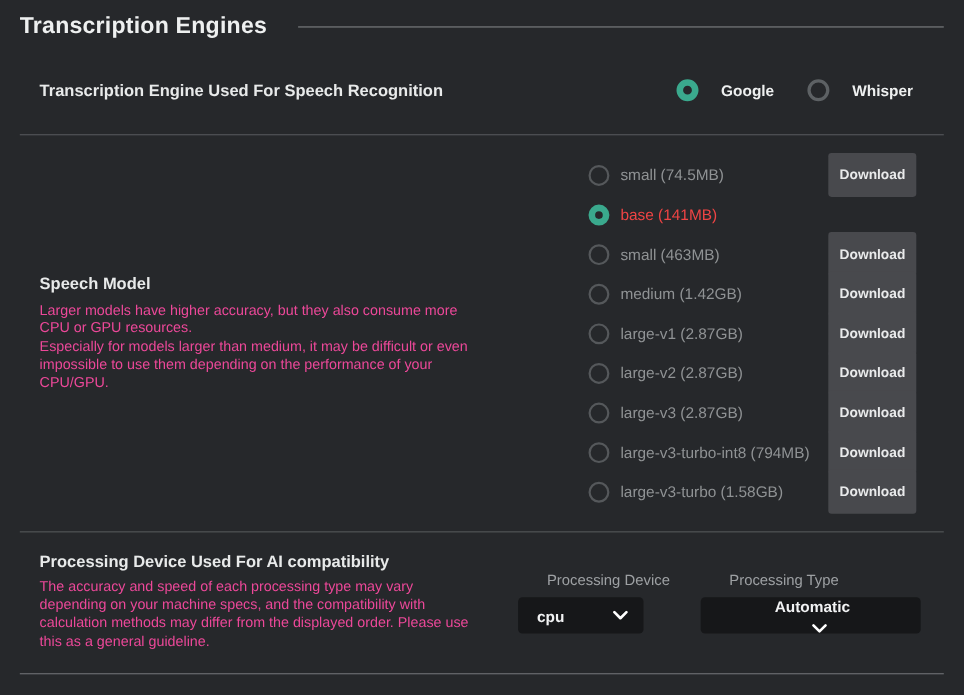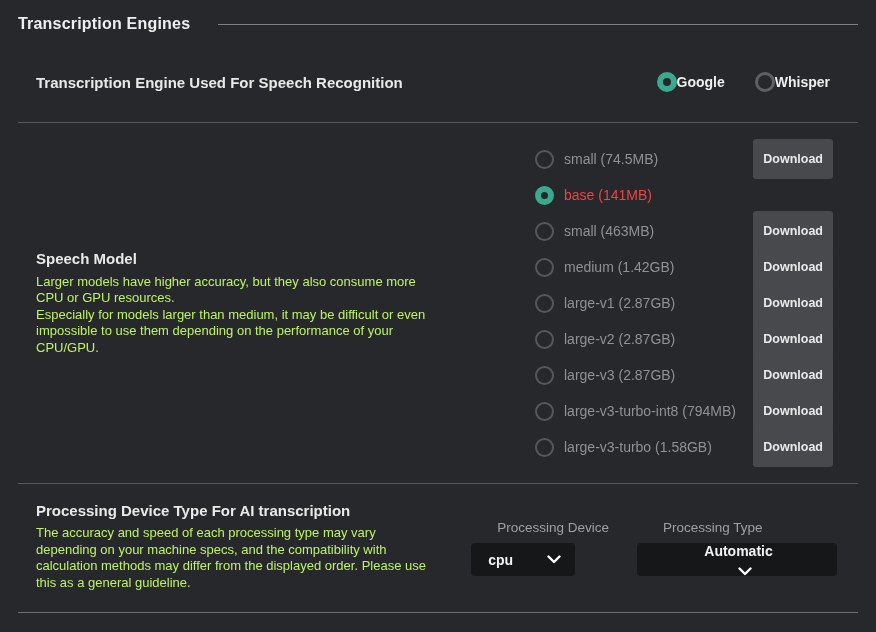--- a/index.html
+++ b/index.html
@@ -7,48 +7,48 @@
   body {
     background:#26282b;
     font-family:"Liberation Sans","DejaVu Sans",sans-serif;
     color:#e9ebeb;
     overflow:hidden;
   }
   .page { width:876px; height:632px; padding:0 18px; }
 
   
   .page-header { height:42px; display:flex; align-items:center; padding-top:6px; }
-  .page-title { font-size:16px; font-weight:700; color:#eef0f0; letter-spacing:.2px; }
+  .page-title { font-size:21px; font-weight:700; color:#eef0f0; letter-spacing:.2px; }
   .header-rule { flex:1; height:1px; background:#7e8184; margin-left:28px; }
 
   
   .engine-section {
     height:80px; display:flex; align-items:center; justify-content:space-between;
     padding-left:18px;
   }
   .section-heading { font-size:15px; font-weight:700; color:#e8eaea; }
   .radio-group { display:flex; align-items:center; gap:30px; margin-right:28px; }
 
-  .radio-option { display:flex; align-items:center; gap:0; cursor:pointer; }
+  .radio-option { display:flex; align-items:center; gap:21px; cursor:pointer; }
   .radio {
     width:20px; height:20px; border-radius:50%;
     border:3px solid #5d6164; flex:none;
   }
   .radio-option.selected .radio { border:6px solid #3aa98d; }
   .radio-label { font-size:14px; font-weight:700; color:#eef0f0; }
 
   .divider { border:none; border-top:1px solid #55585b; }
   .divider.bottom { border-top-color:#6f7275; }
 
   
   .whisper-section { height:360px; display:flex; align-items:center; padding-left:18px; }
   .whisper-left { width:392px; }
   .whisper-left .section-heading { margin-bottom:7px; }
   .section-desc {
-    font-size:13px; line-height:16.5px; color:#bef264; white-space:pre-line;
+    font-size:13px; line-height:16.5px; color:#ec4899; white-space:pre-line;
   }
   .model-list { margin-left:auto; margin-right:25px; width:298px; }
   .model-row { height:36px; display:flex; align-items:center; }
   .model-row .radio-option { gap:10px; }
   .model-row .radio { width:19px; height:19px; border-width:2.5px; border-color:#55585b; }
   .model-row .radio-option.selected .radio { border:6px solid #3aa98d; }
   .model-label { font-size:14px; color:#8f9294; white-space:nowrap; }
   .model-row .radio-option.selected .model-label { color:#ef4444; }
   .download-btn {
     margin-left:auto; height:40px; padding:0 10px; min-width:69px;
@@ -61,21 +61,21 @@
   .processing-left { width:400px; }
   .processing-left .section-heading { margin-bottom:6px; }
   .processing-right { margin-left:auto; margin-right:21px; margin-top:18px; display:flex; gap:28px; }
   .select-group .select-label { font-size:13.5px; color:#9da0a3; margin-bottom:8px;margin-left:26px; }
   .select-box {
     height:33px; background:#161719; border-radius:4px; cursor:pointer;
     display:flex; align-items:center; justify-content:space-between;
     padding:0 14px 0 17px;
   }
   .select-box .select-value { font-size:14px; font-weight:700; color:#f1f2f3; }
-  .select-device { width:104px;gap:14px; }
+  .select-device { width:114px;gap:14px; }
   .select-type { width:200px;flex-direction:column; }
   .chevron { display:flex; flex:none; margin-left:12px; }
 </style>
 </head>
 <body>
 
 <div class="page">
 
   <div class="page-header">
     <span class="page-title">Transcription Engines</span>
@@ -168,21 +168,21 @@
     </div>
     <button class="download-btn">Download</button>
   </div>
       </div>
   </div>
 
   <hr class="divider">
 
   <div class="processing-section">
     <div class="processing-left">
-      <div class="section-heading">Processing Device Type For AI transcription</div>
+      <div class="section-heading">Processing Device Used For AI compatibility</div>
       <div class="section-desc">The accuracy and speed of each processing type may vary depending on your machine specs, and the compatibility with calculation methods may differ from the displayed order. Please use this as a general guideline.</div>
     </div>
     <div class="processing-right">
       <div class="select-group">
         <div class="select-label">Processing Device</div>
         <div class="select-box select-device">
           <span class="select-value">cpu</span>
           <span class="chevron">
             <svg width="14" height="9" viewBox="0 0 14 9">
                 <polyline points="1.5,1.5 7,7 12.5,1.5" fill="none" stroke="#ffffff" stroke-width="2.4" stroke-linecap="round" stroke-linejoin="round"></polyline>

